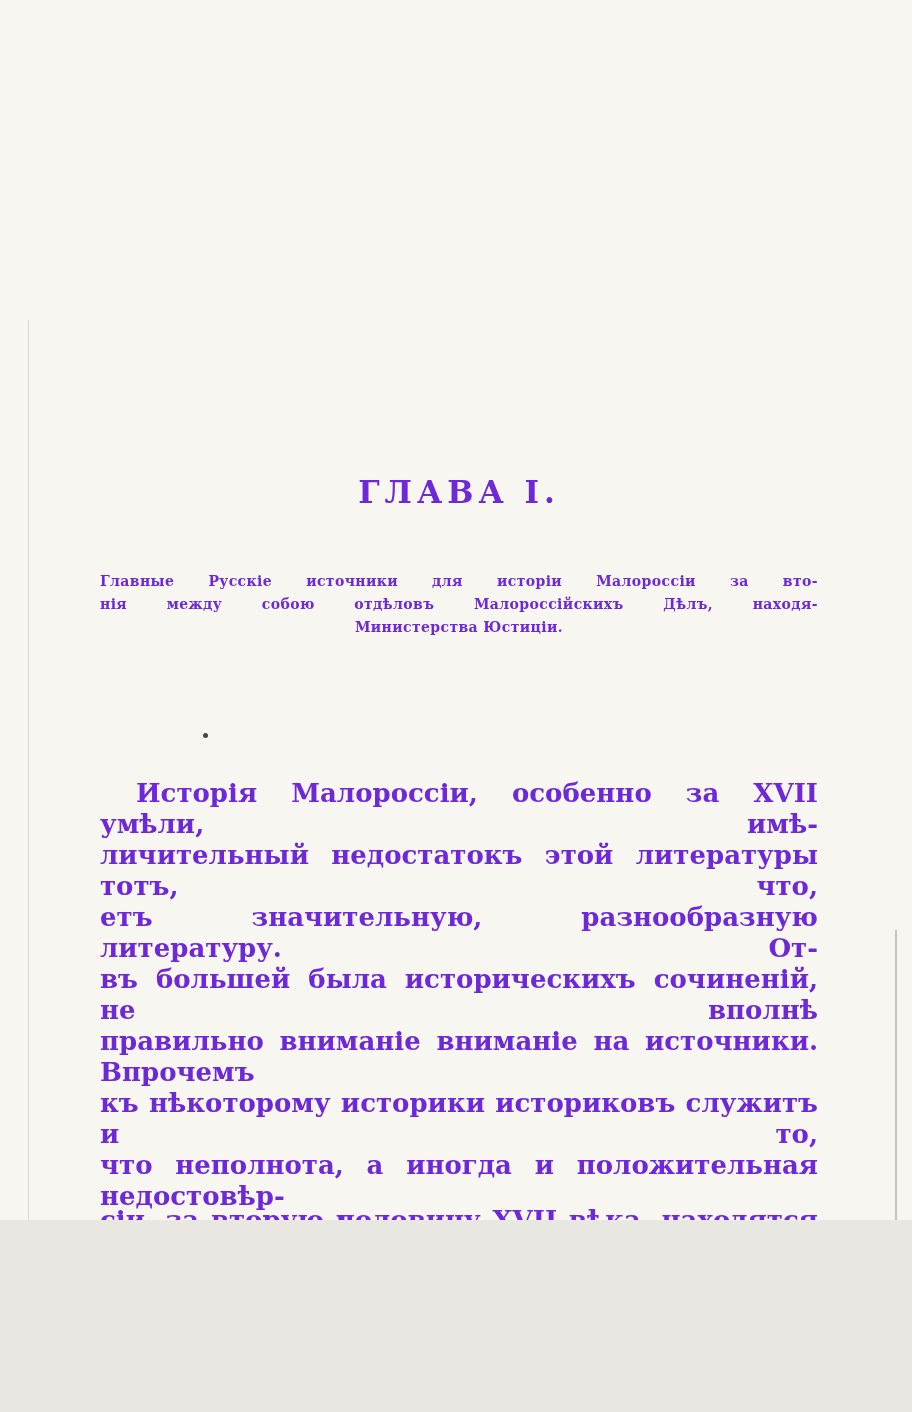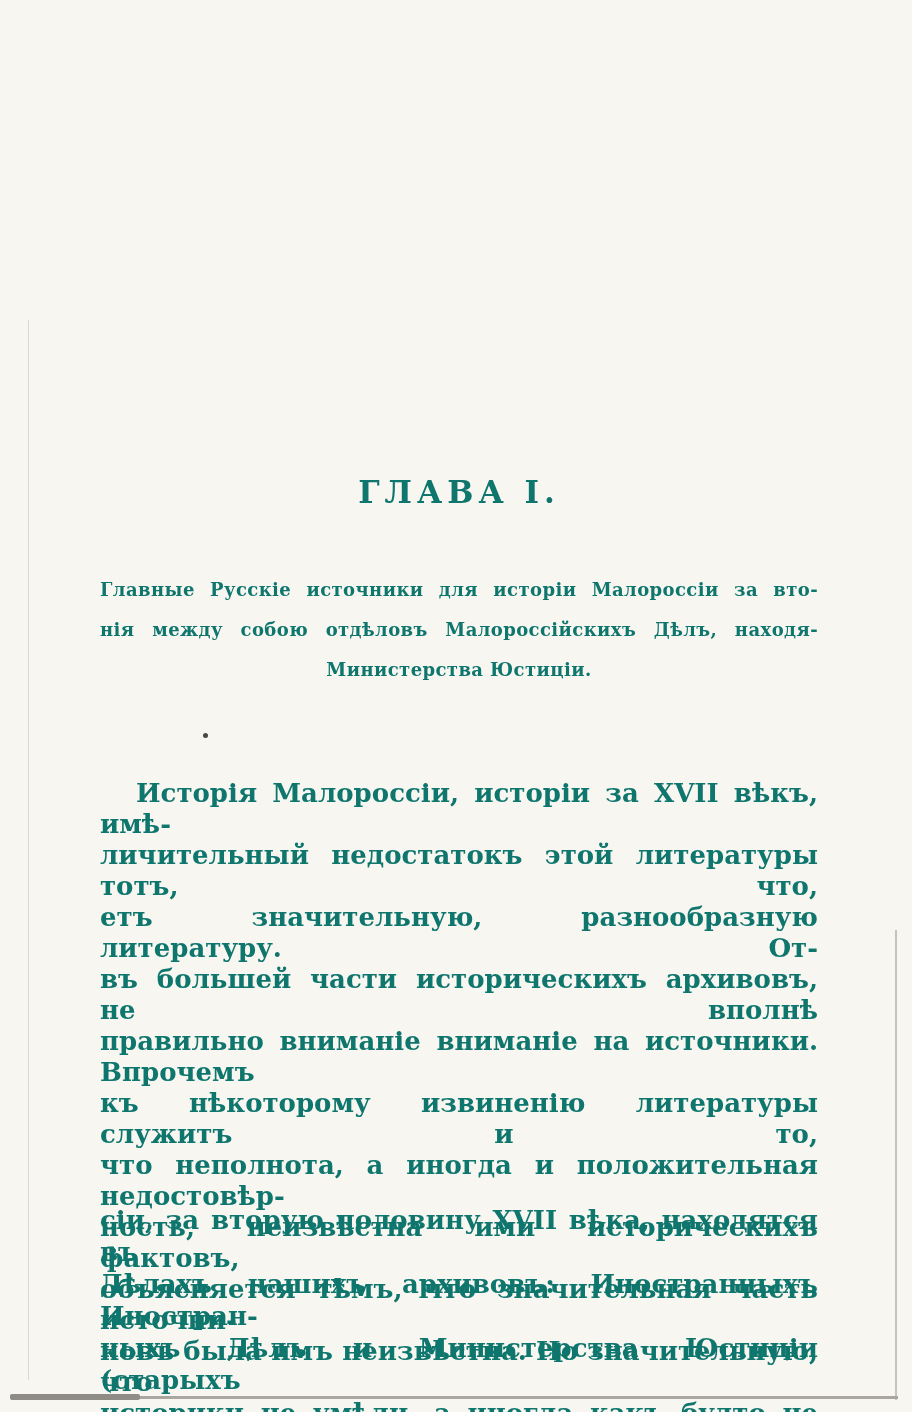--- a/index.html
+++ b/index.html
@@ -3,44 +3,44 @@
 <meta charset="utf-8">
 <style>
   html, body {
     margin: 0;
     padding: 0;
     background: #e9e7e2;
   }
   .page {
     position: relative;
     width: 912px;
-    height: 1412px;
+    height: 1220px;
     margin: 0 auto;
     background: #f7f6f1;
     overflow: hidden;
     font-family: "DejaVu Serif", "Liberation Serif", serif;
-    color: #0f766e;
+    color: #6d28d9;
   }
   .chapter-title {
     position: absolute;
     left: 100px;
     top: 474px;
     width: 718px;
     text-align: center;
     font-size: 31px;
     font-weight: 700;
     letter-spacing: 5px;
   }
   .summary {
     position: absolute;
     left: 100px;
     top: 570px;
     width: 718px;
-    font-size: 18px;
-    line-height: 40px;
+    font-size: 14px;
+    line-height: 23px;
     font-weight: 700;
     letter-spacing: 0.4px;
   }
   .para-1 {
     position: absolute;
     left: 100px;
     top: 778px;
     width: 718px;
     font-size: 26px;
     line-height: 31px;
@@ -119,26 +119,26 @@
 
   <div class="summary">
     <div class="line">Главные Русскіе источники для исторіи Малороссіи за вто-</div>
     <div class="line">нія между собою отдѣловъ Малороссійскихъ Дѣлъ, находя-</div>
     <div class="line lastc">Министерства Юстиціи.</div>
   </div>
 
   <div class="dot-artifact"></div>
 
   <div class="para-1">
-    <div class="line first">Исторія Малороссіи, исторіи за XVII вѣкъ, имѣ-</div>
+    <div class="line first">Исторія Малороссіи, особенно за XVII умѣли, имѣ-</div>
     <div class="line">личительный недостатокъ этой литературы тотъ, что,</div>
     <div class="line">етъ значительную, разнообразную литературу. От-</div>
-    <div class="line">въ большей части историческихъ архивовъ, не вполнѣ</div>
+    <div class="line">въ большей была историческихъ сочиненій, не вполнѣ</div>
     <div class="line">правильно вниманіе вниманіе на источники. Впрочемъ</div>
-    <div class="line">къ нѣкоторому извиненію литературы служитъ и то,</div>
+    <div class="line">къ нѣкоторому историки историковъ служитъ и то,</div>
     <div class="line">что неполнота, а иногда и положительная недостовѣр-</div>
     <div class="line">ность, неизвѣстна ими историческихъ фактовъ,</div>
     <div class="line">объясняется тѣмъ, что значительная часть источни-</div>
     <div class="line">ковъ была имъ неизвѣстна. Но значительную, что</div>
     <div class="line">историки не умѣли, а иногда какъ будто не хотѣли,</div>
 
   </div>
 
   <div class="para-2">
     <div class="line">сіи, за вторую половину XVII вѣка, находятся въ</div>

